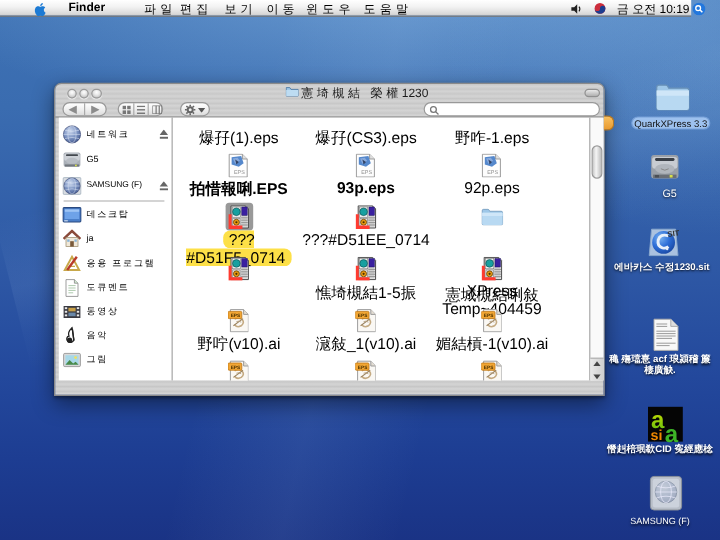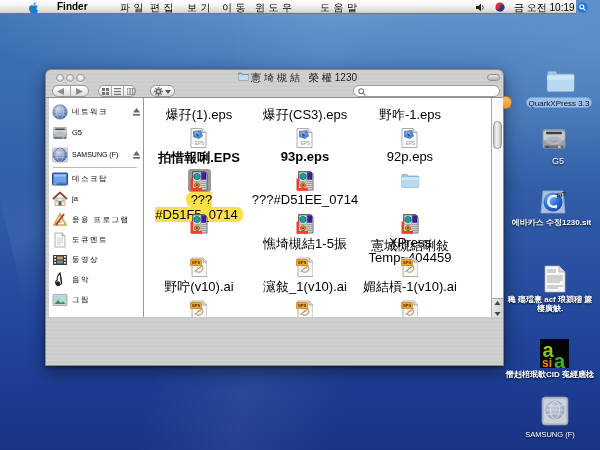--- a/index.html
+++ b/index.html
@@ -15,21 +15,21 @@
 .streak1 { position:absolute; left:0px; top:90px; width:760px; height:130px;
   background: linear-gradient(180deg, rgba(190,220,250,0) 0%, rgba(190,220,250,0.08) 45%, rgba(190,220,250,0.02) 75%, rgba(190,220,250,0) 100%);
   transform: rotate(-14deg); }
 
 #menubar { position:absolute; left:0; top:0; width:576px; height:14px; z-index:5;
   background: linear-gradient(180deg, #ffffff 0%, #f2f2f2 45%, #d8d8d8 90%, #c8c8c8 100%);
   border-bottom:1px solid #777; font-size:10px; color:#000; }
 .mitem { position:absolute; top:1px; } span.mitem { letter-spacing:3.5px; }
 #menubar .right { position:absolute; top:1px; }
 
-#win { position:absolute; left:45px; top:69px; width:459px; height:297px;
+#win { position:absolute; left:45px; top:69px; width:459px; height:261px;
   border-radius:6px 6px 0 0;
   background: repeating-linear-gradient(180deg, #c6c6c6 0px, #d4d4d4 2px, #cacaca 4px);
   box-shadow: 0 6px 18px rgba(0,0,0,0.45), 0 1px 3px rgba(0,0,0,0.4);
   border:1px solid #8a8a8a; }
 .tl { position:absolute; top:3.5px; width:8.5px; height:8.5px; border-radius:50%;
   background: radial-gradient(circle at 50% 32%, #ffffff 0%, #e6e6e6 45%, #b2b2b2 100%);
   border:0.5px solid #9a9a9a;
   box-shadow: 0 1px 1px rgba(255,255,255,0.7); }
 #minimize { position:absolute; left:441px; top:4px; width:13px; height:7px; border-radius:4px;
   background: linear-gradient(180deg,#e8e8e8,#b0b0b0); border:1px solid #909090; }
@@ -426,21 +426,21 @@
 <div id="menubar">
   <svg class="mitem" style="left:28px;top:1.5px;position:absolute;" width="11" height="12" viewBox="0 0 24 24">
       <path fill="#1c7ad4" d="M12.152 6.896c-.948 0-2.415-1.078-3.96-1.04-2.04.027-3.91 1.183-4.961 3.014-2.117 3.675-.546 9.103 1.519 12.09 1.013 1.454 2.208 3.09 3.792 3.03 1.52-.065 2.09-.987 3.935-.987 1.831 0 2.35.987 3.96.948 1.637-.026 2.676-1.48 3.676-2.948 1.156-1.688 1.636-3.325 1.662-3.415-.039-.013-3.182-1.221-3.22-4.857-.026-3.04 2.48-4.494 2.597-4.559-1.429-2.09-3.623-2.324-4.39-2.376-2-.156-3.675 1.09-4.61 1.09zM15.53 3.83c.843-1.012 1.4-2.427 1.245-3.83-1.207.052-2.662.805-3.532 1.818-.78.896-1.454 2.338-1.273 3.714 1.338.104 2.715-.688 3.559-1.701"></path>
     </svg>
   <b class="mitem" style="left:57px;">Finder</b>
   <span class="mitem" style="left:96px;margin-left:24px;">파일</span>
   <span class="mitem" style="left:150px;">편집</span>
   <span class="mitem" style="left:187px;">보기</span>
   <span class="mitem" style="left:222px;">이동</span>
   <span class="mitem" style="left:255px;">윈도우</span>
-  <span class="mitem" style="left:303px;margin-left:17px;">도움말</span>
+  <span class="mitem" style="left:303px;">도움말</span>
   <svg class="right" style="left:476px;top:2.5px;position:absolute;" width="10" height="9" viewBox="0 0 10 9">
     <path d="M0 3 L2.5 3 L5 0.5 L5 8.5 L2.5 6 L0 6 Z" fill="#222"></path>
     <path d="M6.5 2.5 Q8 4.5 6.5 6.5" stroke="#222" fill="none" stroke-width="0.9"></path>
   </svg>
   <svg class="right" style="left:495px;top:2px;position:absolute;" width="10" height="10" viewBox="0 0 10 10">
     <circle cx="5" cy="5" r="4.5" fill="#cc2e3d"></circle>
     <path d="M0.5 5 A4.5 4.5 0 0 0 9.5 5 A2.25 2.25 0 0 0 5 5 A2.25 2.25 0 0 1 0.5 5Z" fill="#1d3d8f"></path>
   </svg>
   <span class="right" style="left:514px;position:absolute;">금 오전 10:19</span>
   <svg class="right" style="left:577px;top:2px;position:absolute;" width="11" height="11" viewBox="0 0 11 11">

